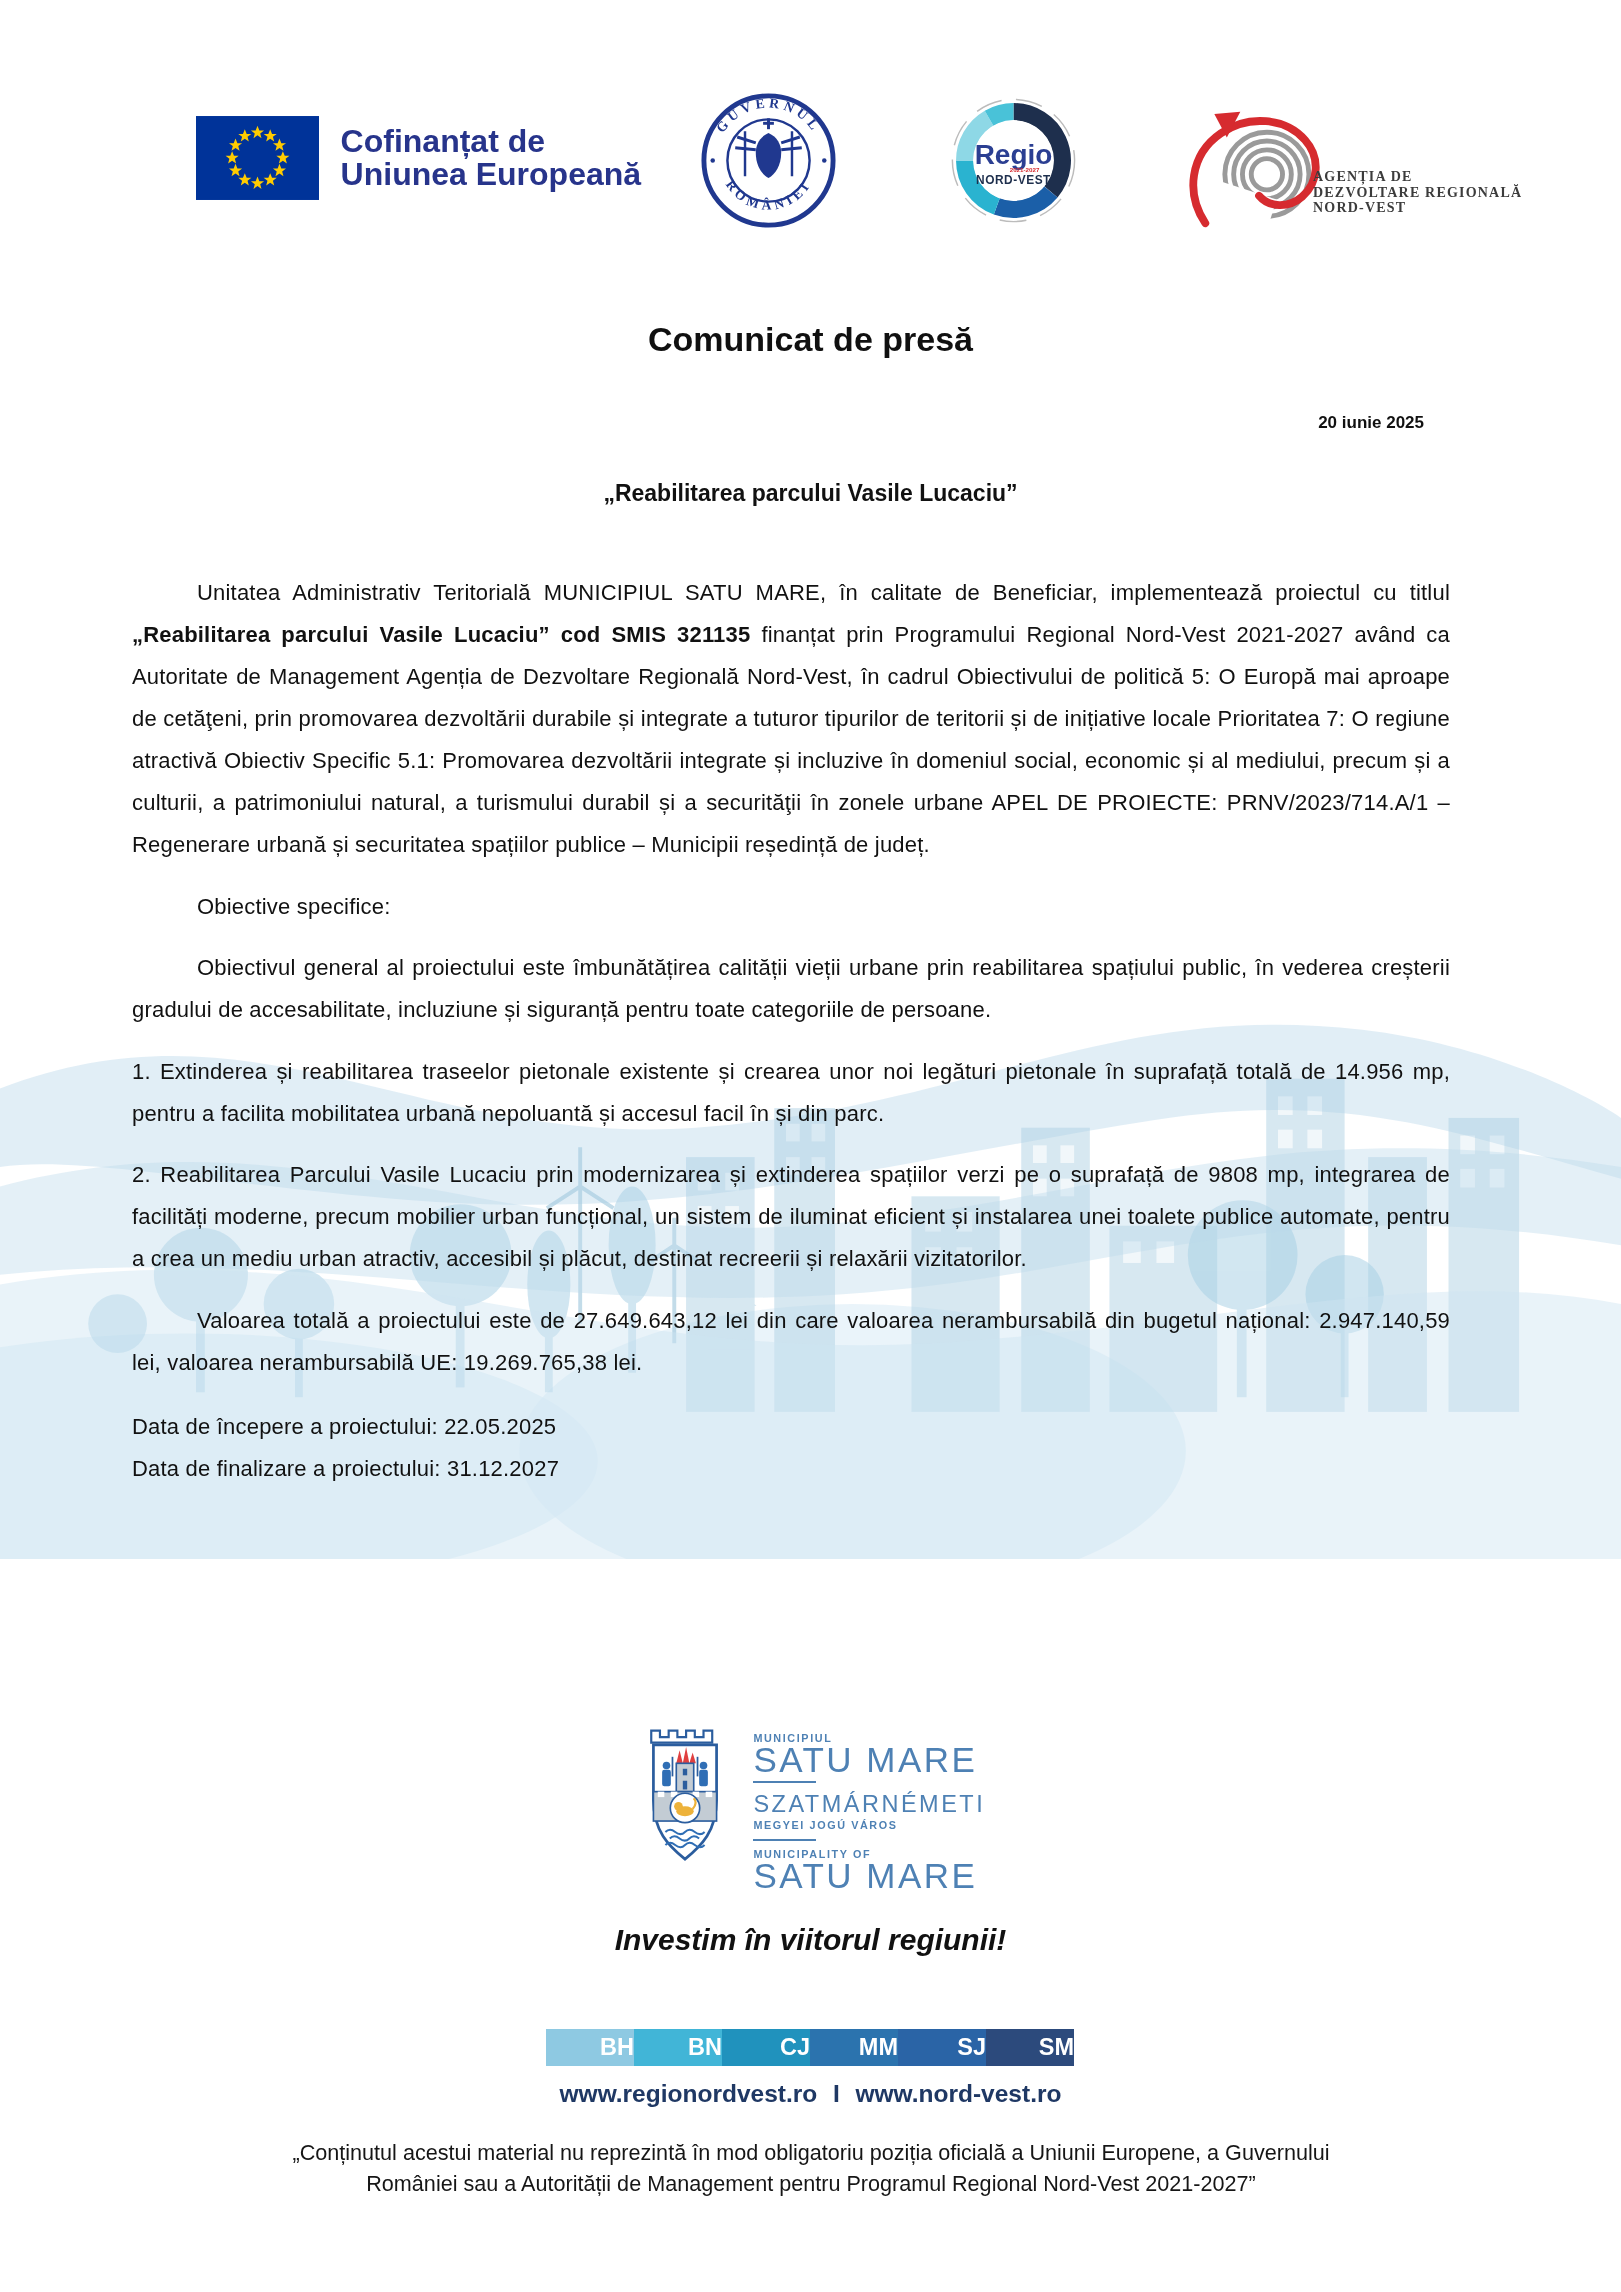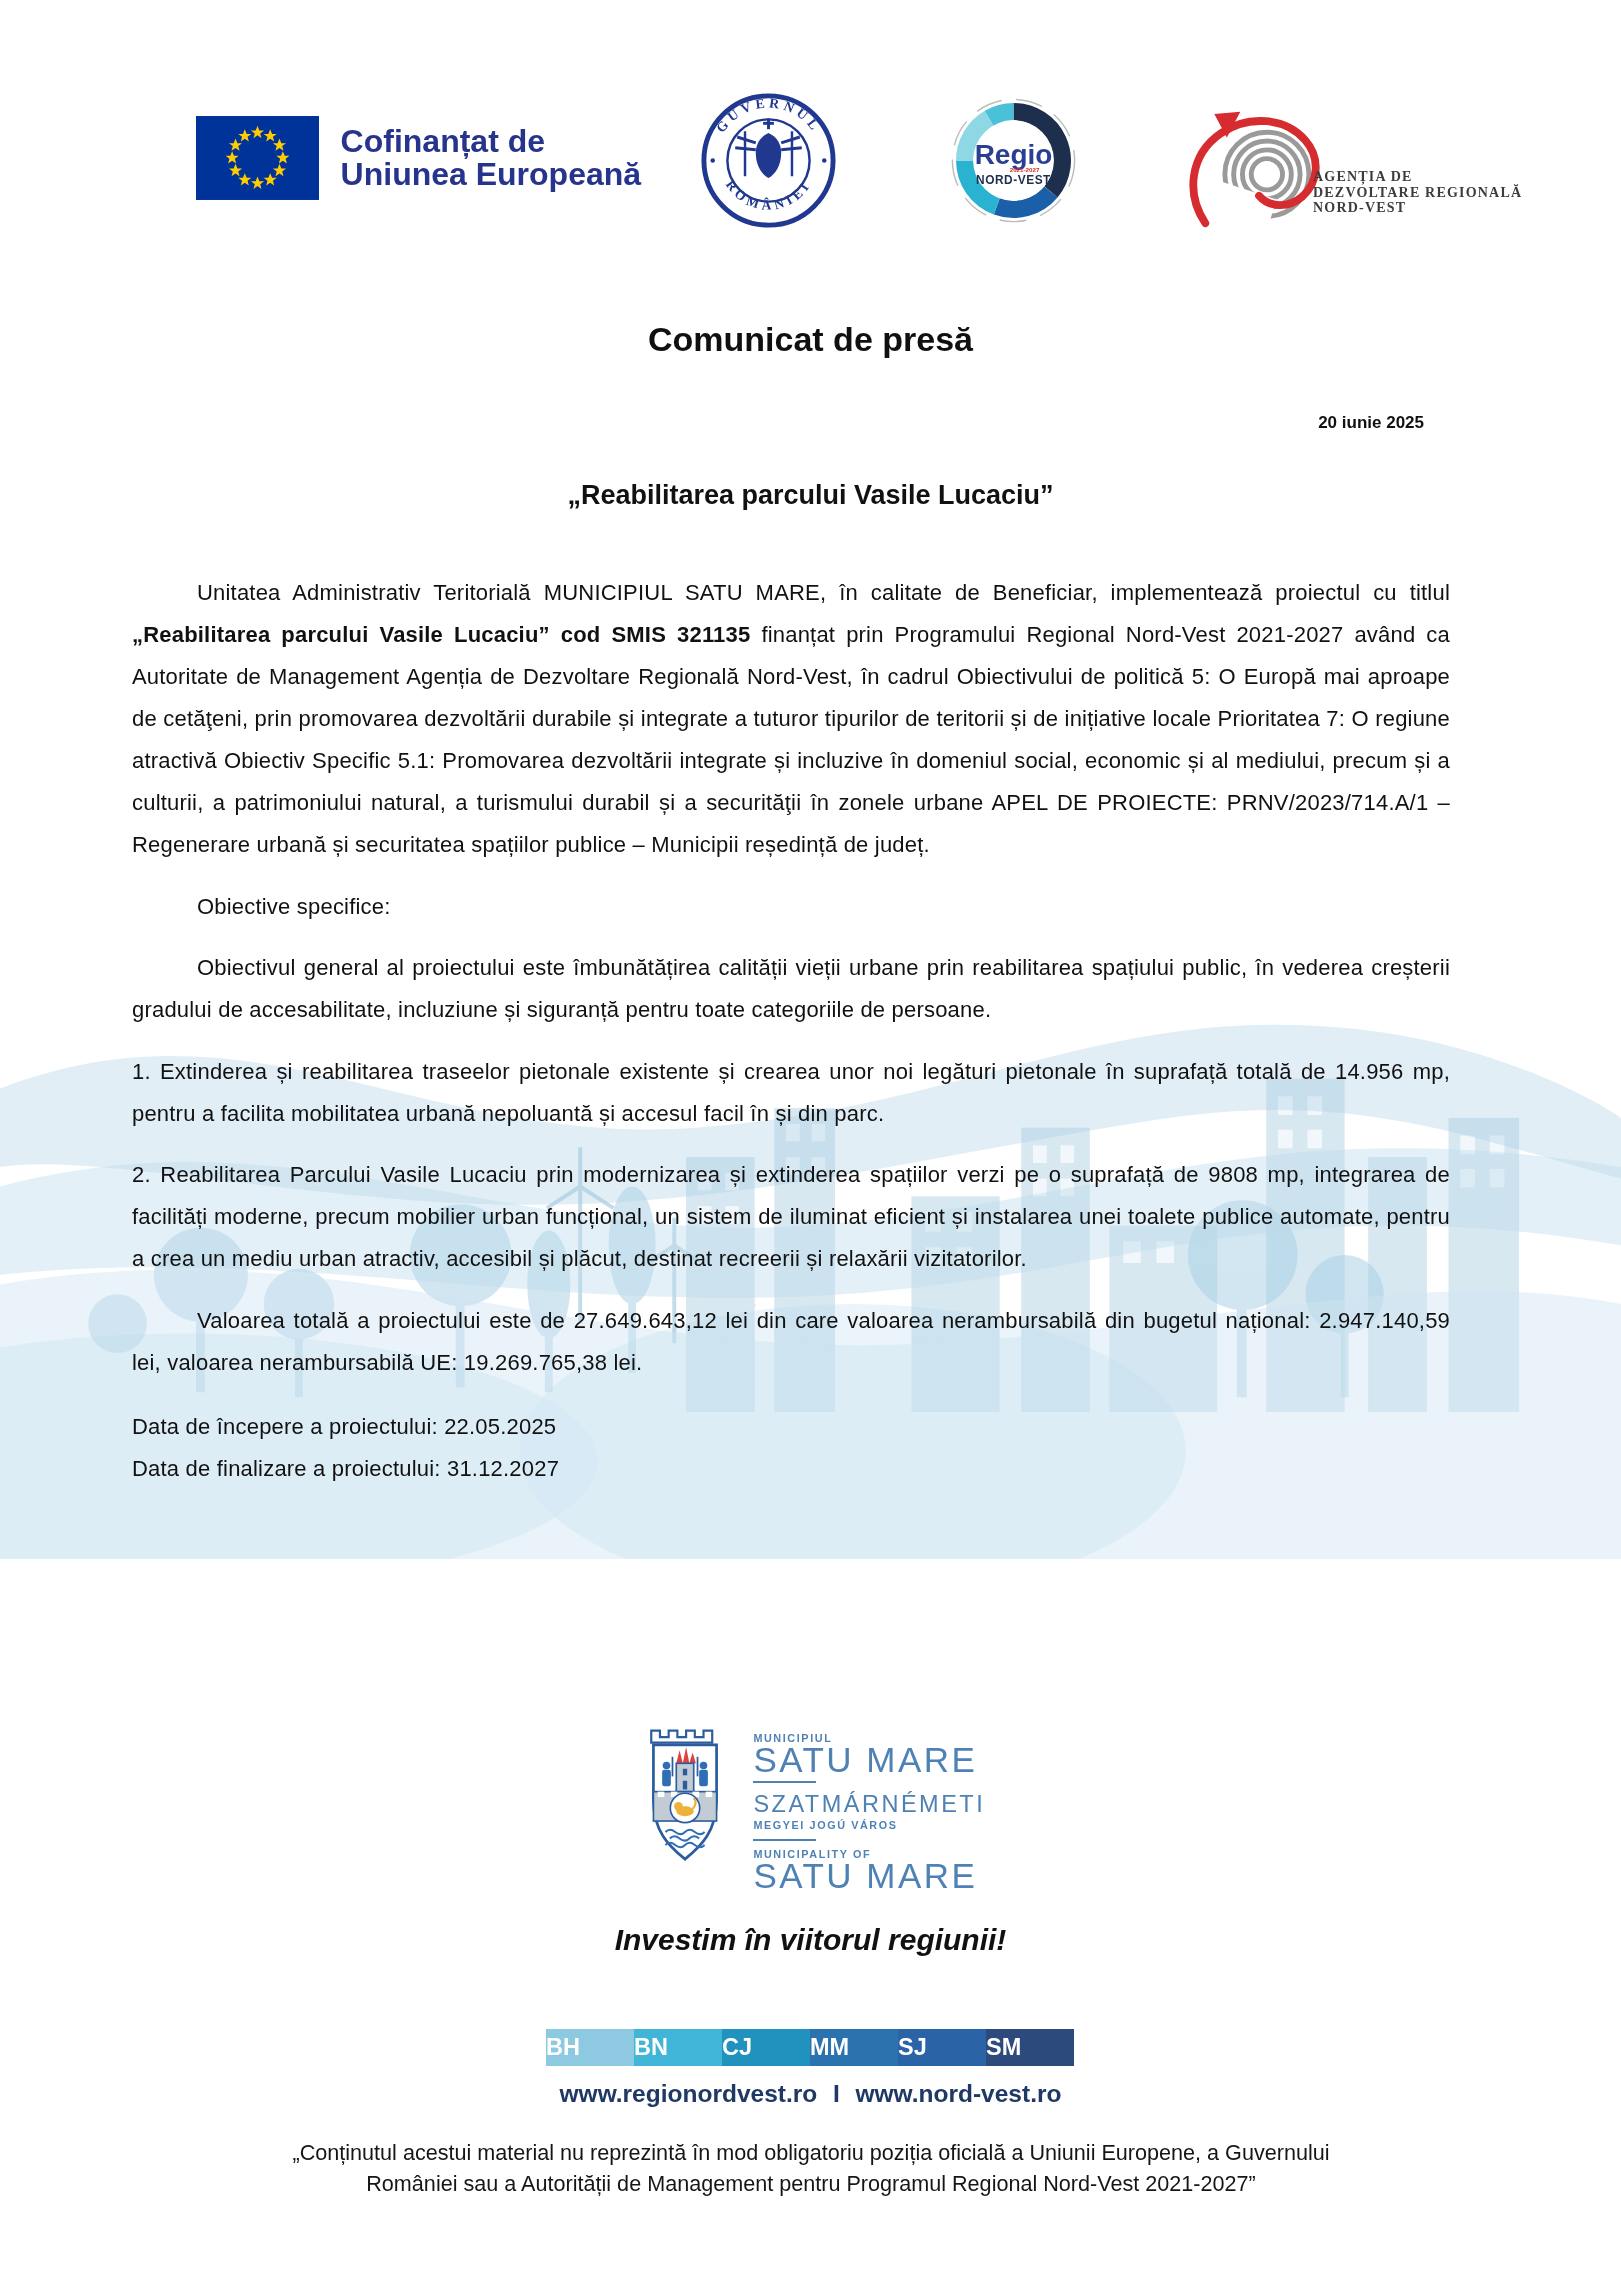--- a/index.html
+++ b/index.html
@@ -15,42 +15,42 @@
   .gov-logo{left:700px;top:92px;}
   .regio-logo{left:941px;top:88px;}
   .adr-logo{left:1174px;top:98px;align-items:flex-start;}
   .adr-text{margin-left:-37px;margin-top:71px;font-family:"Liberation Serif",serif;
     font-size:14px;font-weight:bold;letter-spacing:1.2px;color:#3c3c3c;line-height:15.7px;}
   
   .doc-title{position:absolute;top:320px;left:0;width:100%;text-align:center;
     font-size:34px;font-weight:bold;color:#101010;}
   .doc-date{position:absolute;top:413px;right:197px;font-size:17px;font-weight:bold;}
   .doc-subtitle{position:absolute;top:480px;left:0;width:100%;text-align:center;
-    font-size:27px;font-weight:bold;}
+    font-size:23px;font-weight:bold;}
   
   .watermark{position:absolute;left:0;top:814px;width:1621px;height:745px;z-index:0;pointer-events:none;}
   
   .body-text{position:absolute;left:132px;top:572px;width:1318px;height:1127px;
     z-index:1;font-size:22px;line-height:42px;letter-spacing:0.2px;text-align:justify;overflow:hidden;}
   .body-text p{margin:0 0 19.6px 0;}
   .body-text p.indent{text-indent:65px;}
   .body-text p.date-line{margin:0;text-align:left;}
   .body-text p.pre-dates{margin-bottom:21.6px;}
   
   .satumare{position:absolute;top:1703px;left:0;width:100%;display:flex;
     justify-content:center;z-index:1;}
   .sm-text{margin-left:19.6px;margin-top:29px;color:#4e81b4;}
   .sm-small{font-size:10.8px;font-weight:bold;letter-spacing:1.6px;line-height:12.7px;}
   .sm-big{font-size:35px;letter-spacing:2.5px;line-height:29px;}
   .sm-rule{width:63px;height:2.5px;background:#4e81b4;margin:6.9px 0;}
   
   .slogan{position:absolute;top:1923px;left:0;width:100%;text-align:center;
     font-size:30px;font-weight:bold;font-style:italic;z-index:1;}
   .county-bar{position:absolute;top:2029px;left:546px;display:flex;z-index:1;}
-  .county{width:88px;height:37px;line-height:37px;text-align:left;
+  .county{width:88px;height:37px;line-height:37px;text-align:right;
     color:#fff;font-size:23.5px;font-weight:bold;}
   .websites{position:absolute;top:2080px;left:0;width:100%;text-align:center;
     font-size:24.5px;font-weight:bold;color:#1f3864;z-index:1;}
   .websites .sep{margin:0 15.7px;}
   .disclaimer{position:absolute;top:2137px;left:272px;width:1078px;text-align:center;
     font-size:21.6px;line-height:31px;color:#161616;z-index:1;}
 </style>
 </head>
 <body>
 

